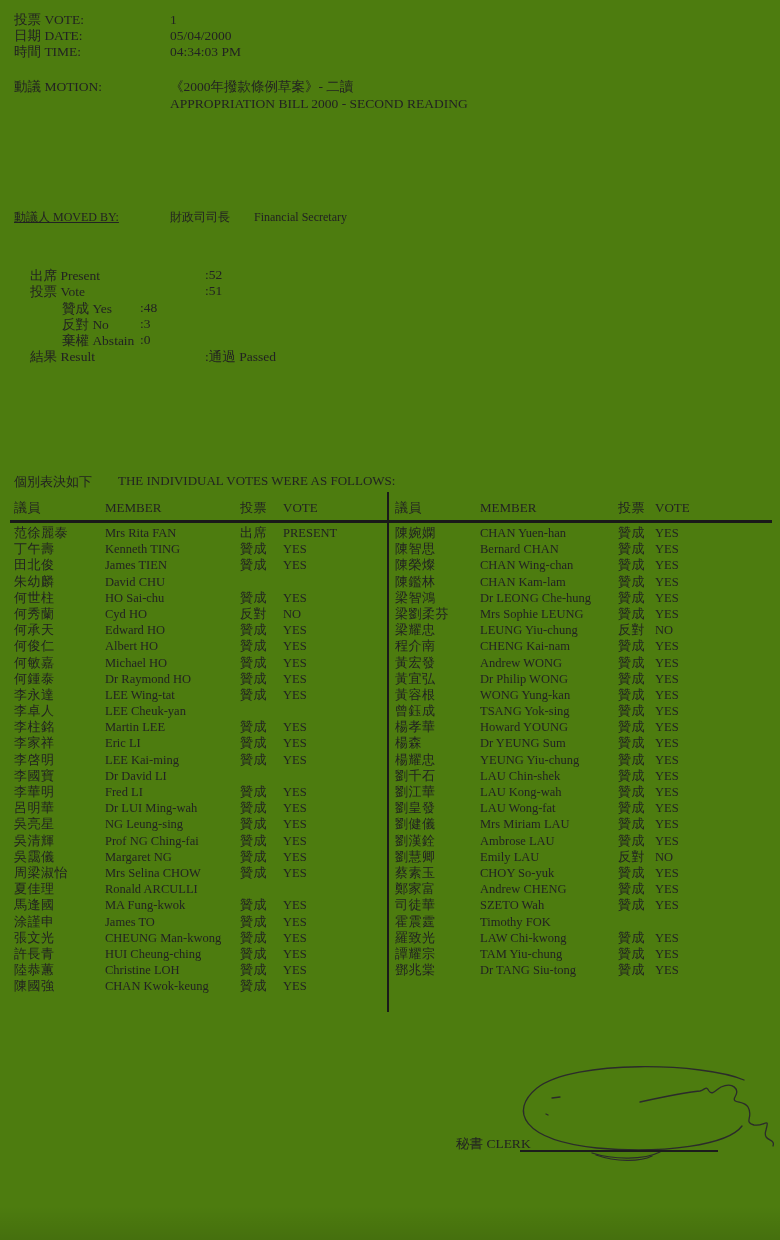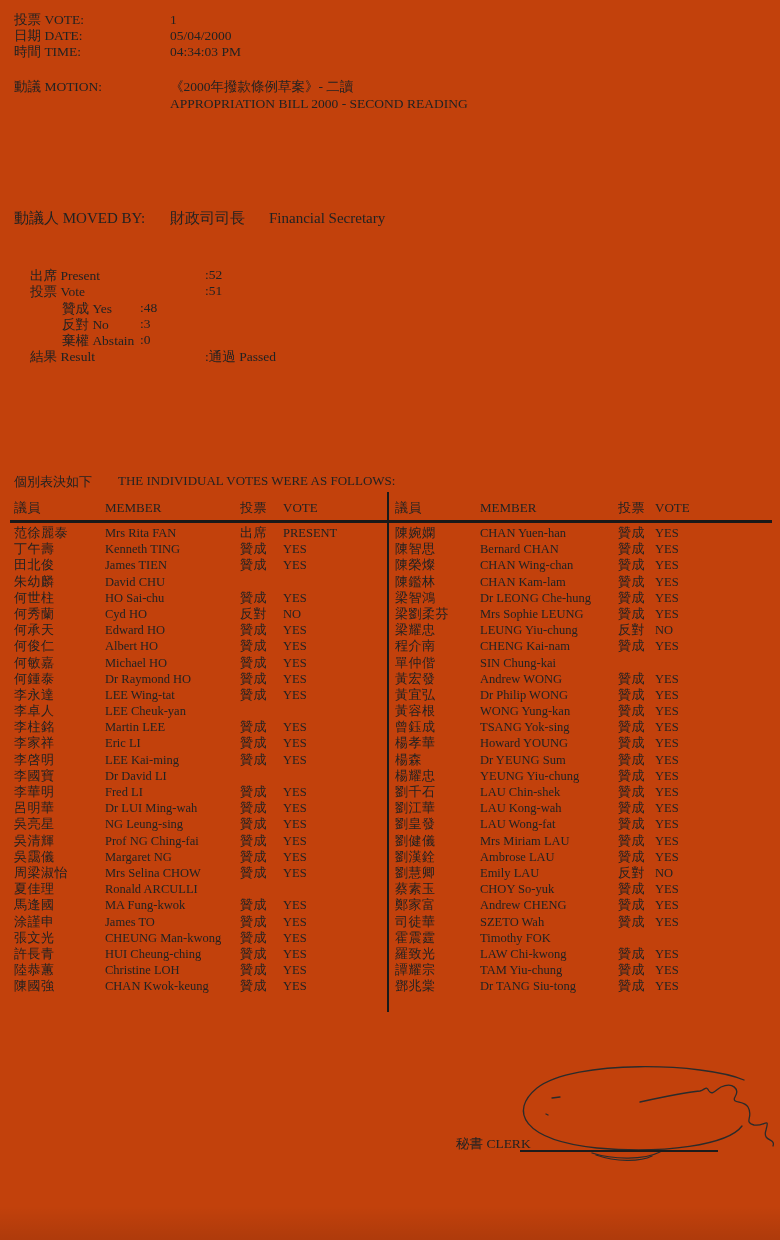--- a/index.html
+++ b/index.html
@@ -1,38 +1,38 @@
 <!DOCTYPE html>
 <html><head>
 <meta charset="utf-8">
 <style>
   html,body{margin:0;padding:0;background:#e8e8e8;}
   .page{
     position:relative;
     width:780px;height:1240px;
     margin:0 auto;
-    background:#c2410c;
+    background:#4d7c0f;
     font-family:"Liberation Serif","DejaVu Serif",serif;
     color:#222;
     overflow:hidden;
   }
   .page::after{ 
     content:"";position:absolute;left:0;right:0;bottom:0;height:34px;
     background:linear-gradient(to bottom, rgba(0,0,0,0) 0%, rgba(0,0,0,0.10) 100%);
     pointer-events:none;
   }
   
   .kv{position:absolute;left:14px;top:12px;font-size:13.5px;line-height:16.2px;}
   .kvrow{position:relative;height:16.2px;white-space:nowrap;}
   .kvrow .v{position:absolute;left:156px;top:0;}
   
   .motion{position:absolute;left:14px;top:79px;font-size:13.5px;line-height:16.5px;white-space:nowrap;}
   .motion .v{position:absolute;left:156px;top:0;}
   
-  .movedby{position:absolute;left:14px;top:209px;font-size:15px;white-space:nowrap;}
+  .movedby{position:absolute;left:14px;top:209px;font-size:12px;white-space:nowrap;text-decoration:underline;}
   .movedby .v{position:absolute;left:156px;top:0;}
   .movedby .v .en{margin-left:24px;}
   
   .summary{position:absolute;left:14px;top:267px;font-size:13.5px;}
   .srow{position:relative;height:16.3px;white-space:nowrap;}
   .srow .lbl{position:absolute;left:16px;}
   .srow.ind .lbl{left:48px;}
   .srow .val{position:absolute;}
   .srow .val.far{left:191px;font-family:Liberation Serif, serif;}
   .srow .val.near{left:126px;}
@@ -363,26 +363,20 @@
           <span class="cn">反對</span>
           <span>NO</span>
         </div>
         <div class="mrow">
           <span class="cn">程介南</span>
           <span>CHENG Kai-nam</span>
           <span class="cn">贊成</span>
           <span>YES</span>
         </div>
         <div class="mrow">
-          <span class="cn">單仲偕</span>
-          <span>SIN Chung-kai</span>
-          <span class="cn"></span>
-          <span></span>
-        </div>
-        <div class="mrow">
           <span class="cn">黃宏發</span>
           <span>Andrew WONG</span>
           <span class="cn">贊成</span>
           <span>YES</span>
         </div>
         <div class="mrow">
           <span class="cn">黃宜弘</span>
           <span>Dr Philip WONG</span>
           <span class="cn">贊成</span>
           <span>YES</span>

